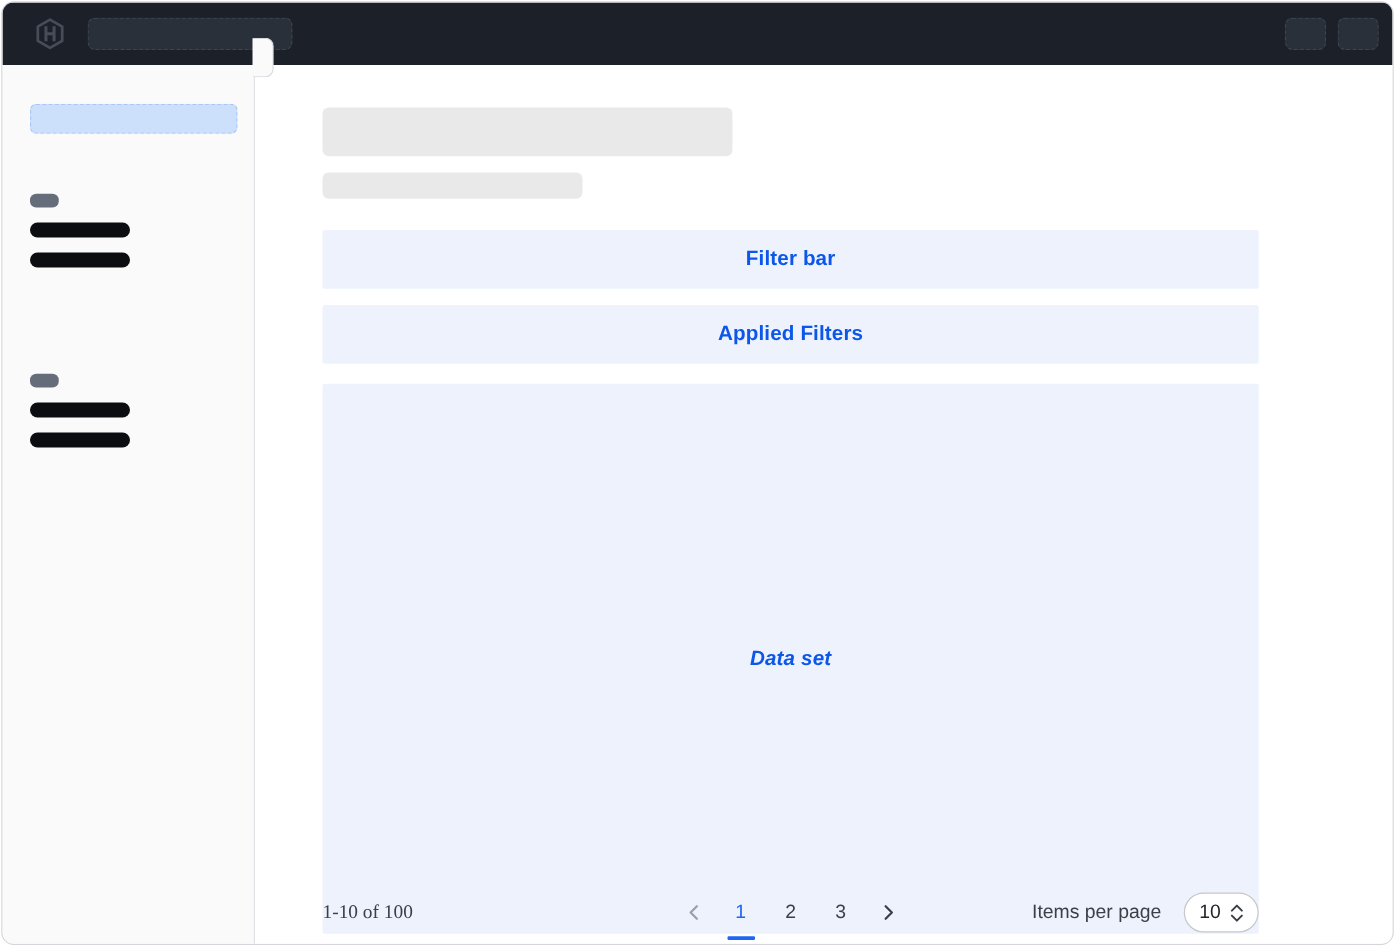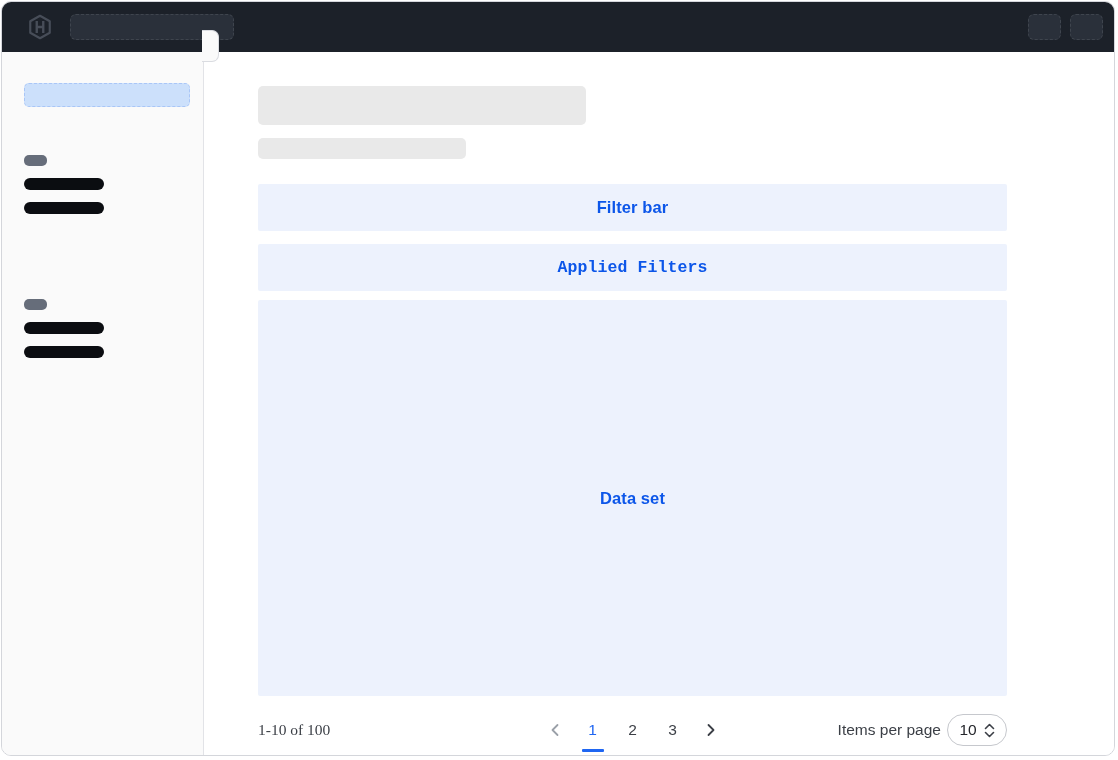--- a/index.html
+++ b/index.html
@@ -63,22 +63,22 @@
   .main{position:absolute;left:202px;top:50px;right:0;bottom:0;background:#ffffff;}
   .h-skel-1{position:absolute;left:54px;top:34px;width:328px;height:39px;border-radius:5px;background:var(--skeleton_gray,#e9e9e9);}
   .h-skel-2{position:absolute;left:54px;top:86px;width:208px;height:21px;border-radius:5px;background:var(--skeleton_gray,#e9e9e9);}
   .panel{
     position:absolute;left:54px;width:749px;border-radius:2px;
     background:var(--panel_blue,#edf2fd);
     display:flex;align-items:center;justify-content:center;
     color:var(--accent_blue,#0c56e9);font-size:16.5px;font-weight:700;letter-spacing:0.1px;
   }
   .panel-filter{top:132px;height:47px;}
-  .panel-applied{top:192px;height:47px;font-family:Liberation Mono, monospace;}
-  .panel-data{top:248px;height:396px;}
+  .panel-applied{top:192px;height:47px;}
+  .panel-data{top:255px;height:440px;font-style:italic;}
   
   .pagination{
     position:absolute;left:54px;top:646px;width:749px;height:64px;
     display:flex;align-items:center;color:var(--text_dark,#3b3f46);font-size:15.5px;
   }
   .range-label{white-space:nowrap;font-family:Liberation Serif, serif;}
   .pager{
     position:absolute;left:50%;top:50%;transform:translate(-50%,-50%);
     display:flex;align-items:center;gap:20px;
   }
@@ -86,21 +86,21 @@
     width:20px;height:24px;display:flex;align-items:center;justify-content:center;
     cursor:pointer;position:relative;font-size:15.5px;background:none;border:none;padding:0;
     color:var(--text_dark,#3b3f46);font-family:inherit;
   }
   .pg-btn.active{color:var(--page_active_blue,#1f66f2);}
   .pg-btn.active::after{
     content:"";position:absolute;left:-1px;right:-1px;bottom:-10px;height:3px;border-radius:1px;
     background:var(--page_active_blue,#1f66f2);
   }
   .chev{width:16px;height:24px;display:flex;align-items:center;justify-content:center;cursor:pointer;background:none;border:none;padding:0;}
-  .per-page{margin-left:auto;display:flex;align-items:center;gap:6px;}
+  .per-page{margin-left:auto;display:flex;align-items:center;gap:18px;}
   .select-box{
     width:60px;height:32px;box-sizing:border-box;border:1px solid var(--select_border,#c6c8cd);
     border-radius:16px;background:#ffffff;display:flex;align-items:center;justify-content:center;
     gap:7px;cursor:pointer;font-size:15.5px;color:var(--text_darkest,#24262b);
   }
 </style>
 </head>
 <body>
 
 <div class="window">

